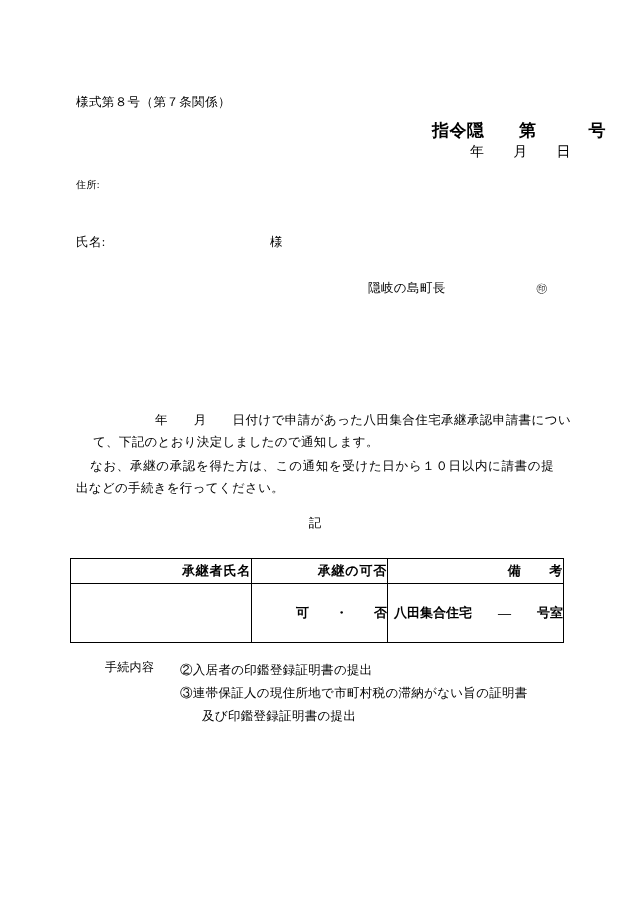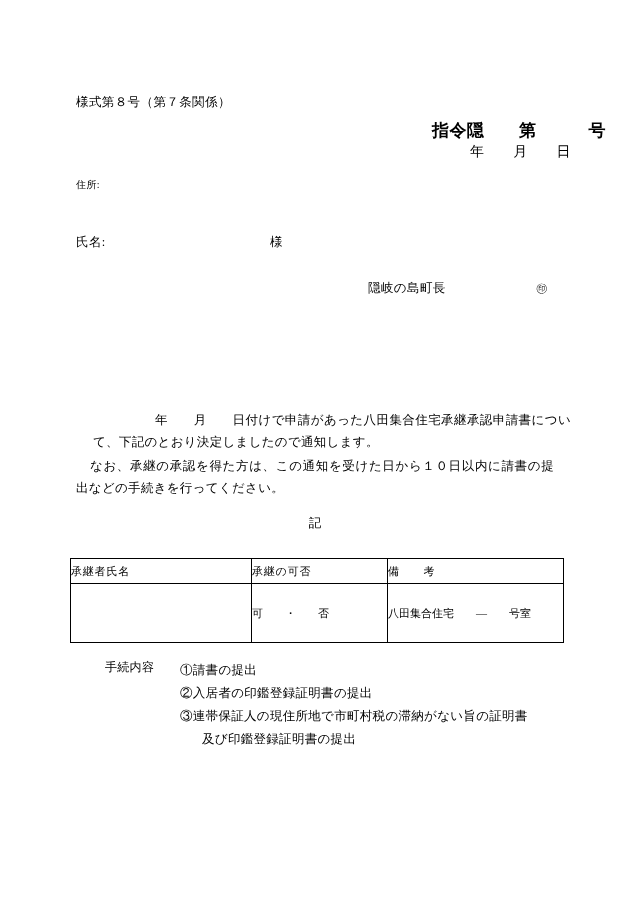--- a/index.html
+++ b/index.html
@@ -133,23 +133,23 @@
     position: absolute;
     left: 70px;
     top: 558px;
     width: 490px;
     border-collapse: collapse;
     table-layout: fixed;
   }
   table.main-table th,
   table.main-table td {
     border: 1px solid #000000;
-    font-size: 11px;
-    font-weight: normal;
-    text-align: left;
+    font-size: 13px;
+    font-weight: bold;
+    text-align: right;
     vertical-align: middle;
     padding: 0;
   }
   table.main-table th {
     height: 24px;
     letter-spacing: 0.8px;
   }
   table.main-table td {
     height: 58px;
     white-space: pre;
@@ -218,19 +218,18 @@
       <tr>
         <td class="col1"></td>
         <td class="col2">可　　・　　否</td>
         <td class="col3">八田集合住宅　　―　　号室</td>
       </tr>
     </tbody>
   </table>
 
   <div class="proc-label">手続内容</div>
   <div class="proc-items">
-    <div>①請書の提出</div>
     <div>②入居者の印鑑登録証明書の提出</div>
     <div>③連帯保証人の現住所地で市町村税の滞納がない旨の証明書</div>
     <div class="sub">及び印鑑登録証明書の提出</div>
   </div>
 
 </div>
 
 </body></html>

